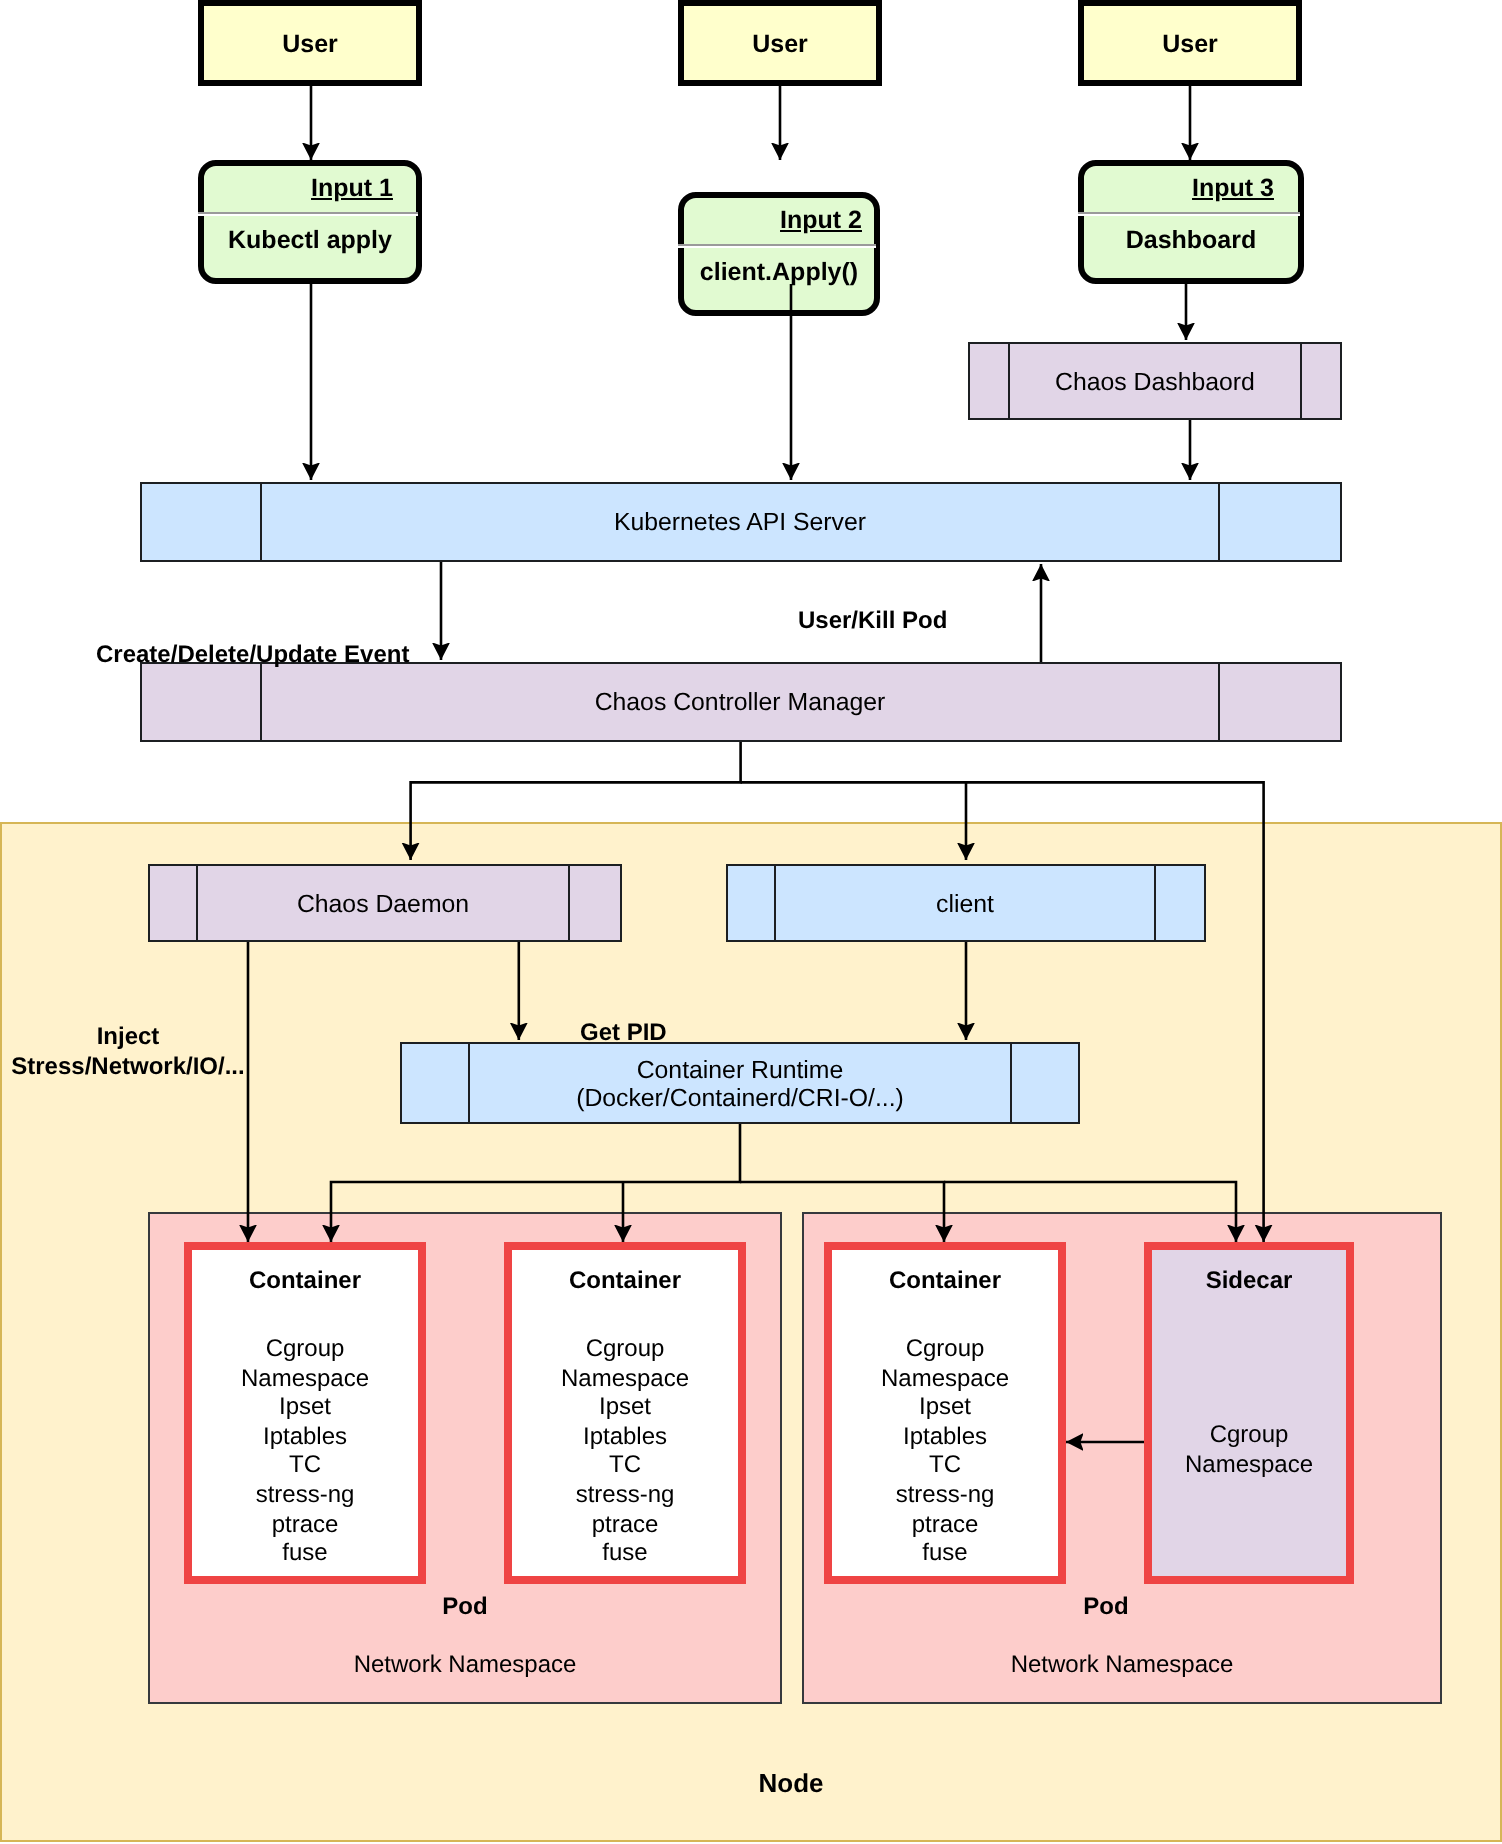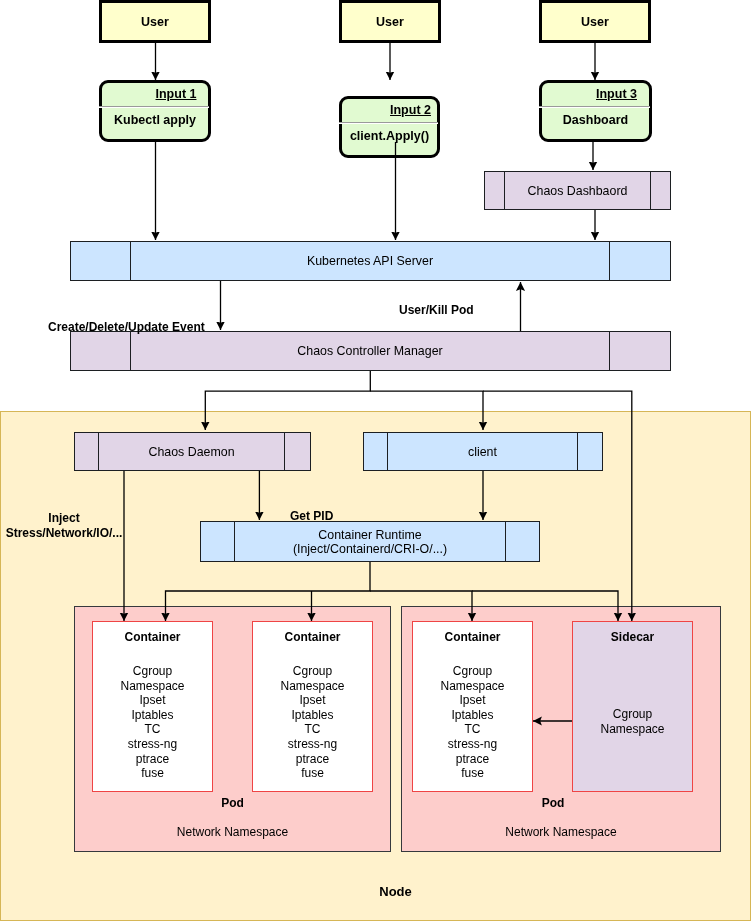--- a/index.html
+++ b/index.html
@@ -73,27 +73,27 @@
   .daemon .comp-l{width:23px;} .daemon .comp-r{width:25px;}
 
   .kubelet{left:363px;top:432px;width:240px;height:39px;background:#cce5ff;}
   .kubelet .comp-l{width:23px;} .kubelet .comp-r{width:24px;}
 
   .runtime{left:200px;top:521px;width:340px;height:41px;background:#cce5ff;}
   .runtime .comp-l{width:33px;} .runtime .comp-r{width:33px;}
   .runtime .comp-c{line-height:14px;}
 
   
-  .container-box{position:absolute;background:#ffffff;border:1px solid #ef4444;
+  .container-box{position:absolute;background:#ffffff;border:4px solid #ef4444;
                  box-sizing:border-box;display:flex;flex-direction:column;
                  align-items:center;}
   .c1{left:92px;top:621px;width:121px;height:171px;}
   .c2{left:252px;top:621px;width:121px;height:171px;}
   .c3{left:412px;top:621px;width:121px;height:171px;}
-  .sidecar{left:572px;top:621px;width:121px;height:171px;background:#e1d5e7;}
+  .sidecar{left:572px;top:621px;width:105px;height:171px;background:#e1d5e7;}
   .container-title{margin-top:8px;font-size:12px;font-weight:bold;color:#000;}
   .container-items{margin-top:20px;font-size:12px;color:#000;text-align:center;line-height:14.6px;}
   .sidecar-items{margin-top:63px;font-size:12px;color:#000;text-align:center;line-height:14.6px;}
 
   
   .elbl{position:absolute;font-size:12px;font-weight:bold;color:#000;white-space:nowrap;}
   .e-create{left:48px;top:320px;}
   .e-list{left:399px;top:303px;}
   .e-getpid{left:290px;top:489px;margin-top:20px;}
   .e-inject{left:2px;top:511px;width:124px;text-align:center;line-height:15px;}
@@ -179,21 +179,21 @@
     <div class="comp-c">
         <span>client</span>
       </div>
     <div class="comp-r"></div>
   </div>
 
   <div class="comp runtime">
     <div class="comp-l"></div>
     <div class="comp-c">
       <span>Container Runtime</span>
-      <span>(Inject/Containerd/CRI-O/...)</span>
+      <span>(Docker/Containerd/CRI-O/...)</span>
     </div>
     <div class="comp-r"></div>
   </div>
 
   <div class="container-box c1">
     <div class="container-title">Container</div>
     <div class="container-items">
         <div>Cgroup</div>
         <div>Namespace</div>
         <div>Ipset</div>

